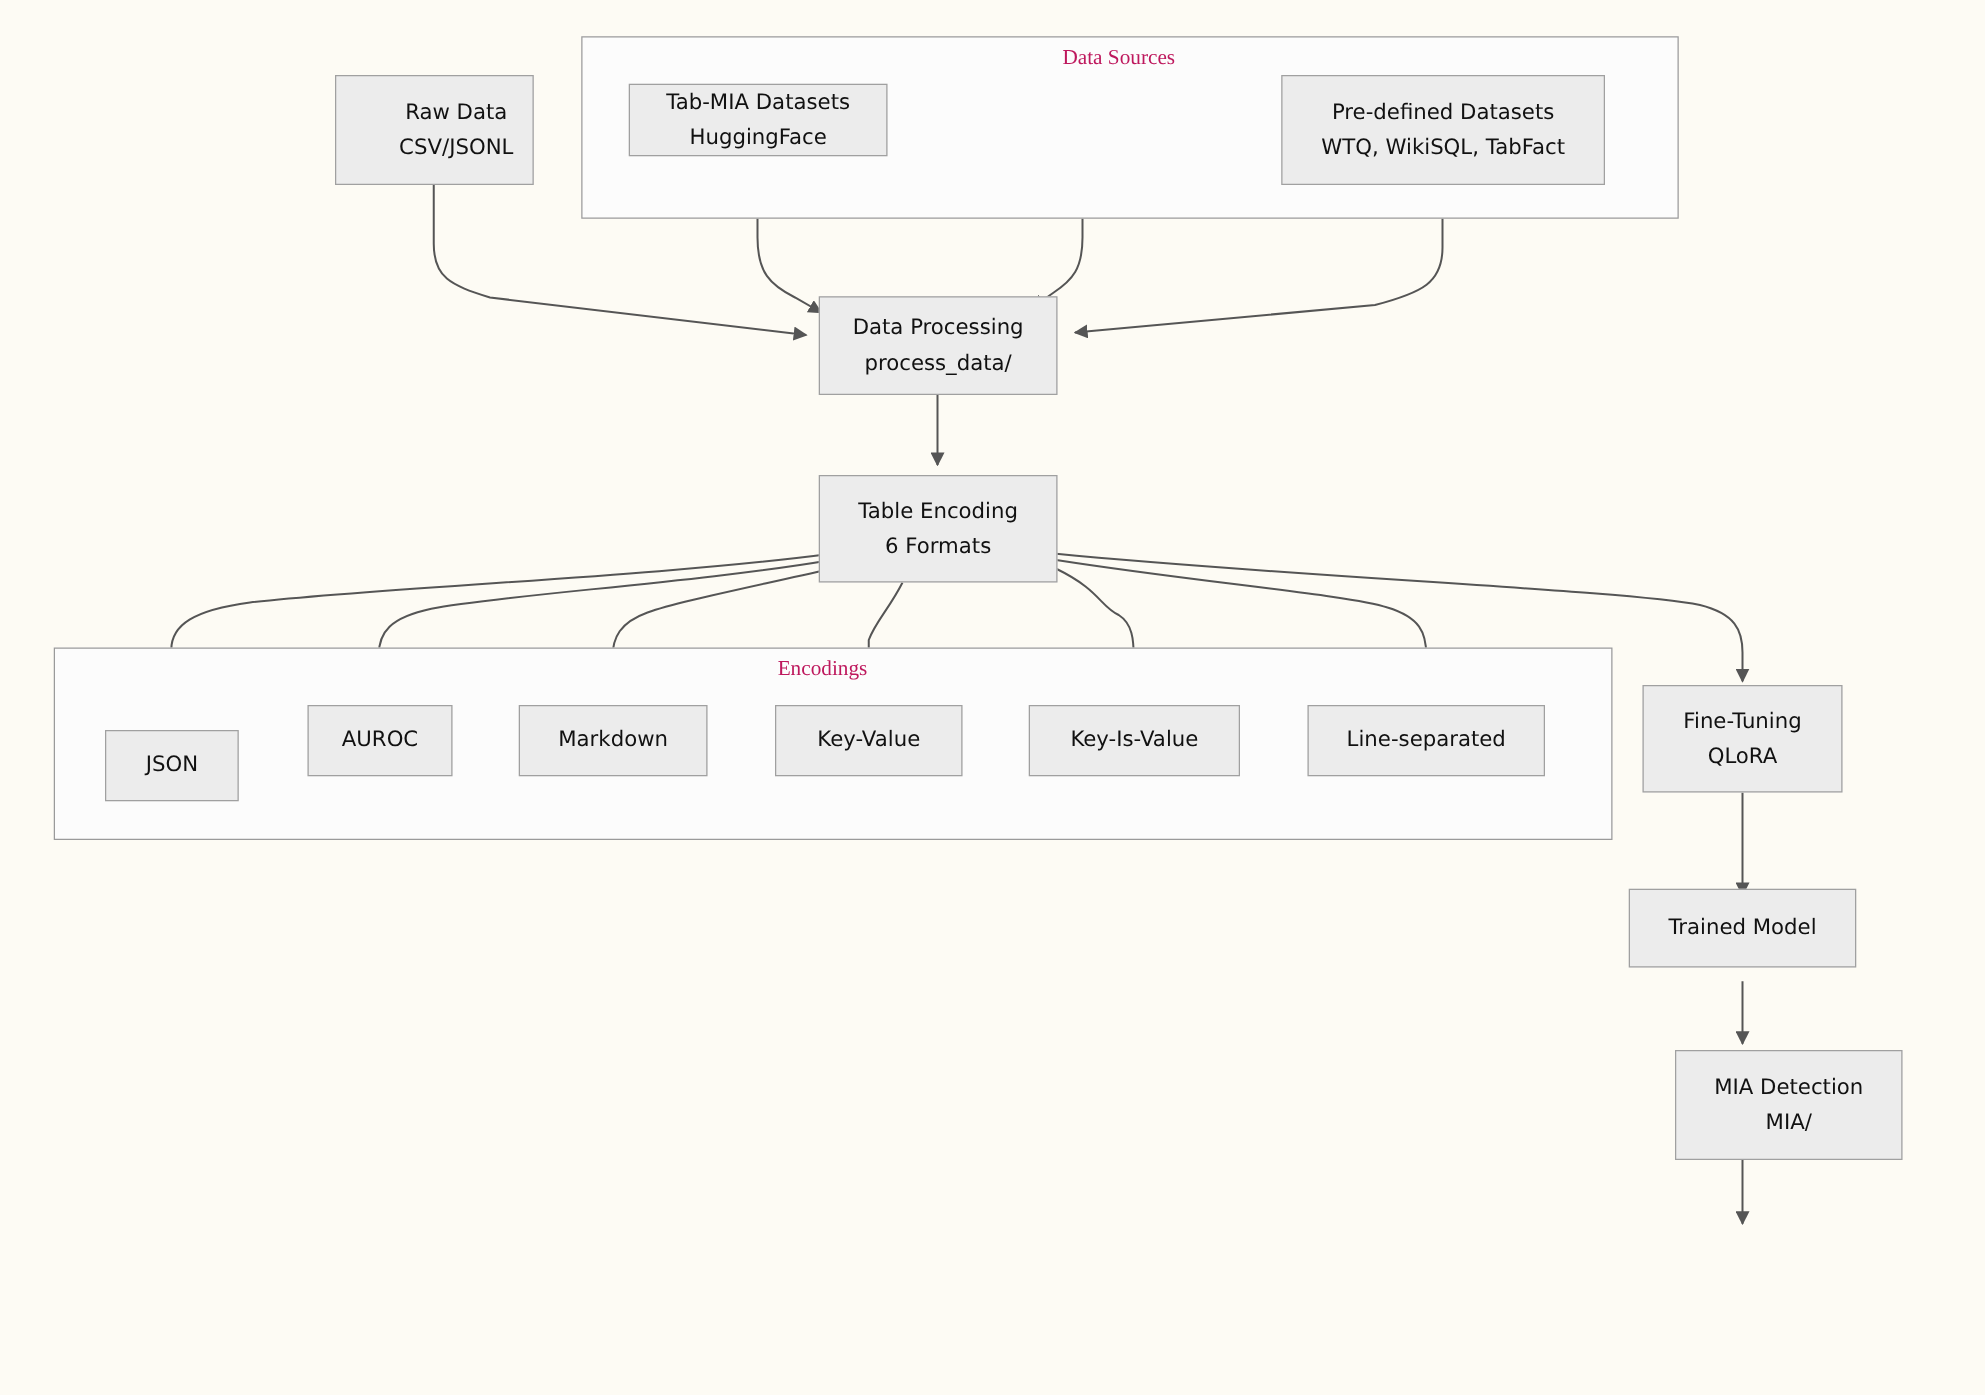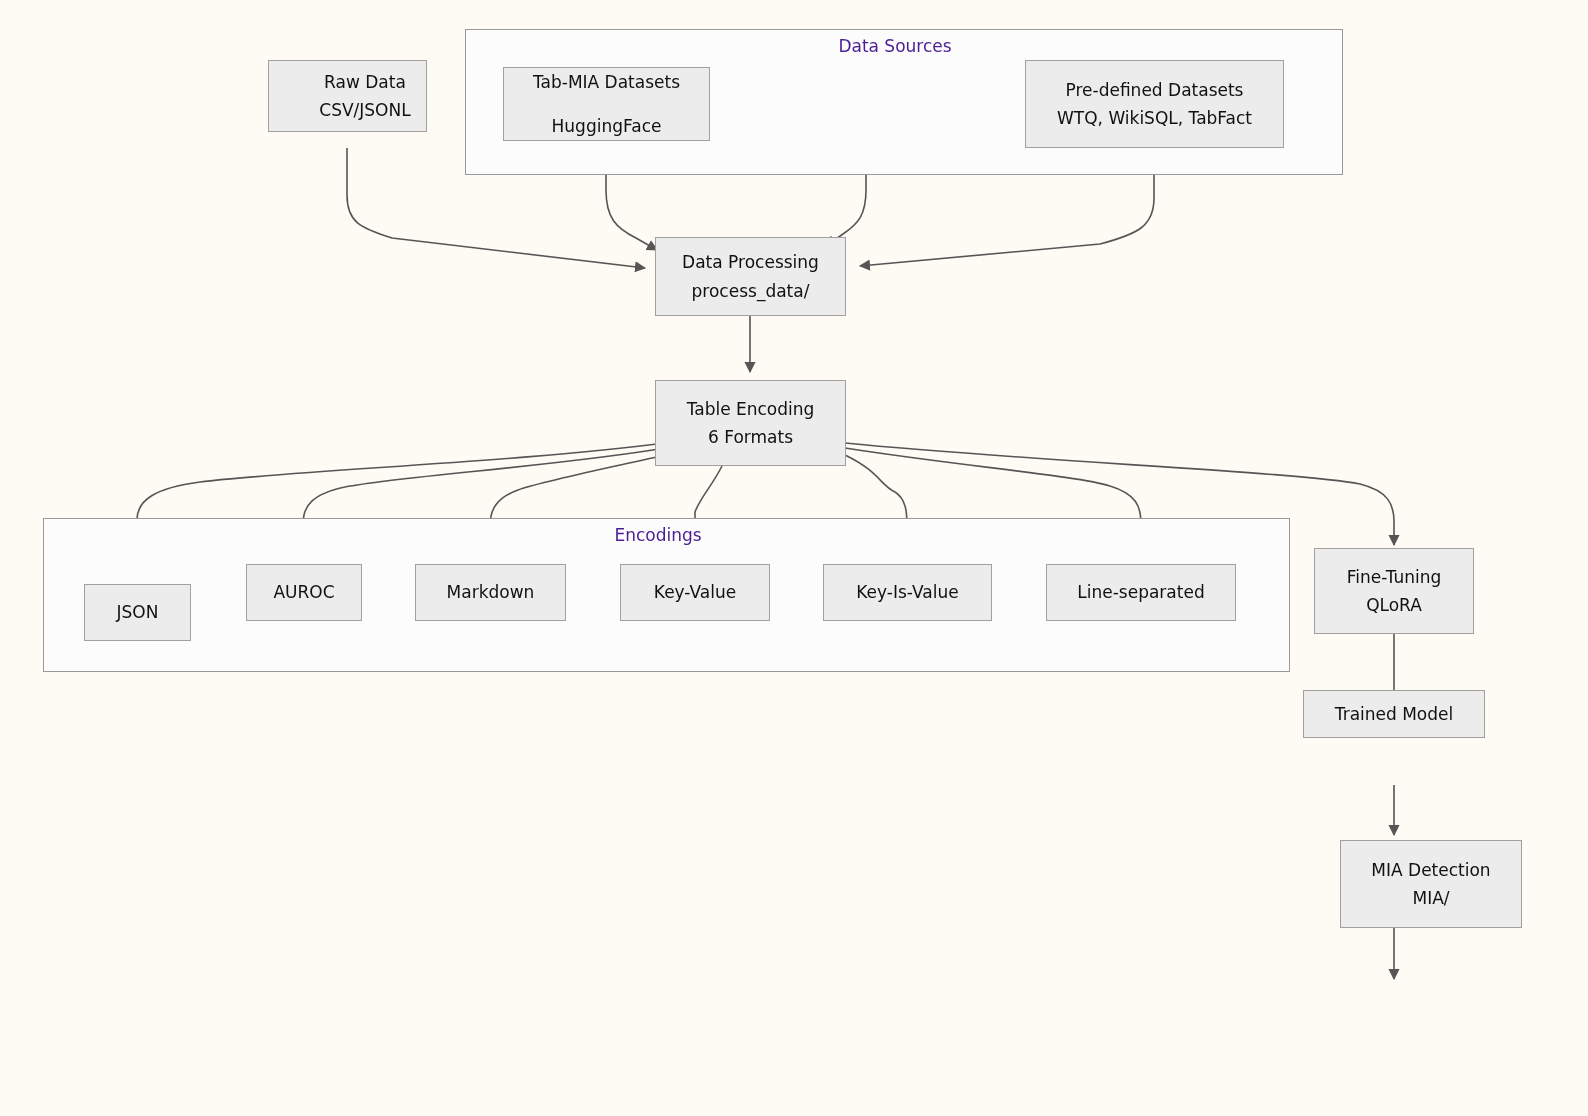--- a/index.html
+++ b/index.html
@@ -30,24 +30,25 @@
   }
   .cluster {
     position: absolute;
     background: #fcfcfc;
     border: 1.5px solid #9a9a9a;
     box-sizing: border-box;
   }
   .cluster-label {
     position: absolute;
     font-size: 17px;
-    color: #4c1d95;
+    color: #be185d;
     white-space: nowrap;
     transform: translateX(-50%);
     text-align: left;
+    font-family: Liberation Serif, serif;
   }
   .node {
     position: absolute;
     background: #ececec;
     border: 1.5px solid #a0a0a0;
     box-sizing: border-box;
     display: flex;
     flex-direction: column;
     align-items: center;
     justify-content: center;
@@ -102,26 +103,26 @@
 
     <path class="edge-path" marker-end="url(#arrow)" d="M 1394,928 L 1394,979"></path>
   </svg>
 
   <div class="cluster" style="left:465px; top:29px; width:878px; height:146px;"></div>
   <div class="cluster-label" style="left:895px; top:36px;">Data Sources</div>
 
   <div class="cluster" style="left:43px; top:518px; width:1247px; height:154px;"></div>
   <div class="cluster-label" style="left:658px; top:525px;">Encodings</div>
 
-  <div class="node" style="left:268px; top:60px; width:159px; height:72px;padding-left:35px;">
+  <div class="node" style="left:268px; top:60px; width:159px; height:88px;padding-left:35px;">
     <span>Raw Data</span>
     <span class="line2">CSV/JSONL</span>
   </div>
 
-  <div class="node" style="left:503px; top:67px; width:207px; height:74px;justify-content:space-between;">
+  <div class="node" style="left:503px; top:67px; width:207px; height:58px;justify-content:space-between;">
     <span>Tab-MIA Datasets</span>
     <span class="line2">HuggingFace</span>
   </div>
 
 
   <div class="node" style="left:1025px; top:60px; width:259px; height:88px;">
     <span>Pre-defined Datasets</span>
     <span class="line2">WTQ, WikiSQL, TabFact</span>
   </div>
 
@@ -157,21 +158,21 @@
 
   <div class="node" style="left:1046px; top:564px; width:190px; height:57px;">
     <span>Line-separated</span>
   </div>
 
   <div class="node" style="left:1314px; top:548px; width:160px; height:86px;">
     <span>Fine-Tuning</span>
     <span class="line2">QLoRA</span>
   </div>
 
-  <div class="node" style="left:1303px; top:690px; width:182px; height:48px;">
+  <div class="node" style="left:1303px; top:711px; width:182px; height:63px;">
     <span>Trained Model</span>
   </div>
 
   <div class="node" style="left:1303px; top:840px; width:182px; height:88px;margin-left:37px;">
     <span>MIA Detection</span>
     <span class="line2">MIA/</span>
   </div>
 
 
 </div>

